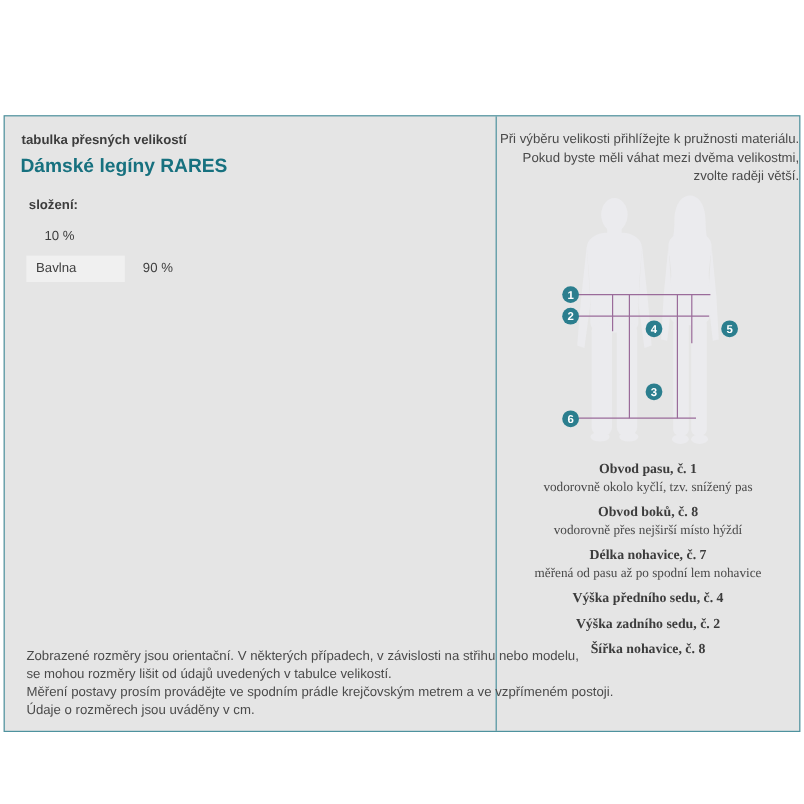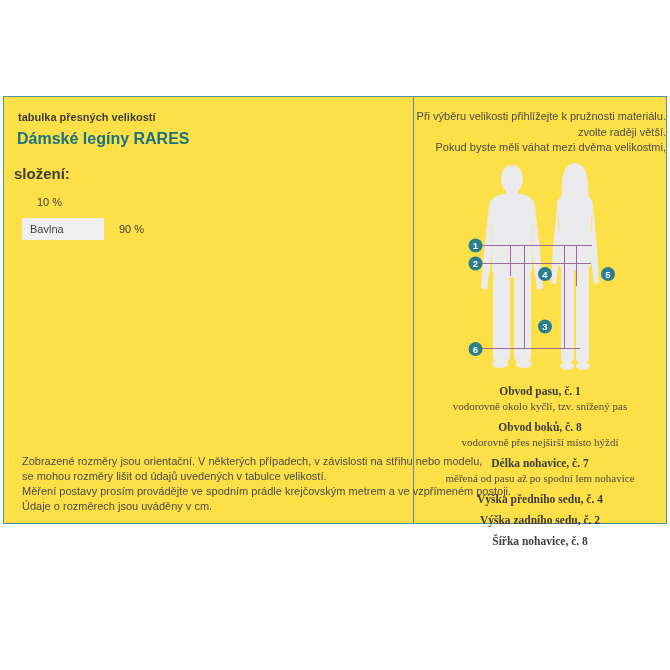--- a/index.html
+++ b/index.html
@@ -2,39 +2,39 @@
 <html><head>
 <meta charset="utf-8">
 <style>
   html,body{margin:0;padding:0;}
   body{
     width:670px;height:670px;position:relative;background:#ffffff;
     font-family:"Liberation Sans", sans-serif;color:#3f3f3f;
     overflow:hidden;
   }
   .frame{
-    position:absolute;left:3px;top:96px;width:664px;height:428px;
-    box-sizing:border-box;border:1px solid #4e929e;background:#fde047;
+    position:absolute;left:3px;top:96px;width:664px;height:514px;
+    box-sizing:border-box;border:1px solid #4e929e;background:#e5e5e5;
   }
   .divider{
     position:absolute;left:409px;top:0;height:100%;width:1px;
     background:#4e929e;
   }
   
   .left-panel{
     position:absolute;left:0;top:0;width:409px;height:100%;
   }
   .eyebrow{
     margin:14px 0 0 14px;font-size:11px;font-weight:bold;color:#3c3c3c;
   }
   .product-title{
     margin:7px 0 0 13px;font-size:16px;font-weight:bold;color:#17717f;
   }
   .composition-label{
-    margin:17px 0 0 10px;font-size:15px;font-weight:bold;color:#3c3c3c;
+    margin:17px 0 0 20px;font-size:11px;font-weight:bold;color:#3c3c3c;
   }
   .comp-table{margin:9px 0 0 18px;font-size:11px;}
   .comp-row{display:flex;align-items:center;margin-bottom:5px;}
   .comp-material{
     width:66px;background:#f0f0f0;padding:5px 8px;color:#3f3f3f;
   }
   .comp-percent{padding:5px 0 5px 15px;color:#3f3f3f;}
   .footnote{
     position:absolute;left:18px;bottom:9px;font-size:11px;
     line-height:15px;color:#4a4a4a;white-space:nowrap;
@@ -78,22 +78,22 @@
       <div>Zobrazené rozměry jsou orientační. V některých případech, v závislosti na střihu nebo modelu,</div>
       <div>se mohou rozměry lišit od údajů uvedených v tabulce velikostí.</div>
       <div>Měření postavy prosím provádějte ve spodním prádle krejčovským metrem a ve vzpřímeném postoji.</div>
       <div>Údaje o rozměrech jsou uváděny v cm.</div>
     </div>
   </div>
 
   <div class="right-panel">
     <div class="intro">
       <div>Při výběru velikosti přihlížejte k pružnosti materiálu.</div>
+      <div>Pokud byste měli váhat mezi dvěma velikostmi,</div>
       <div>zvolte raději větší.</div>
-      <div>Pokud byste měli váhat mezi dvěma velikostmi,</div>
     </div>
 
     <svg class="diagram" width="252" height="212" viewBox="0 0 252 212">
       <g fill="#ebebee">
         <ellipse cx="98" cy="18" rx="11" ry="14"></ellipse>
         <rect x="92" y="26" width="12" height="10"></rect>
         <path d="M75,46 C75,38 82,34 90,33 L106,33 C114,34 121,38 121,46 L119,70 L118,92 L78,92 L77,70 Z"></path>
         <path d="M75,44 L70,90 L67,127 L73,129 L78,92 Z"></path>
         <path d="M121,44 L126,90 L129,127 L123,129 L118,92 Z"></path>
         <rect x="78" y="86" width="40" height="30" rx="8"></rect>

